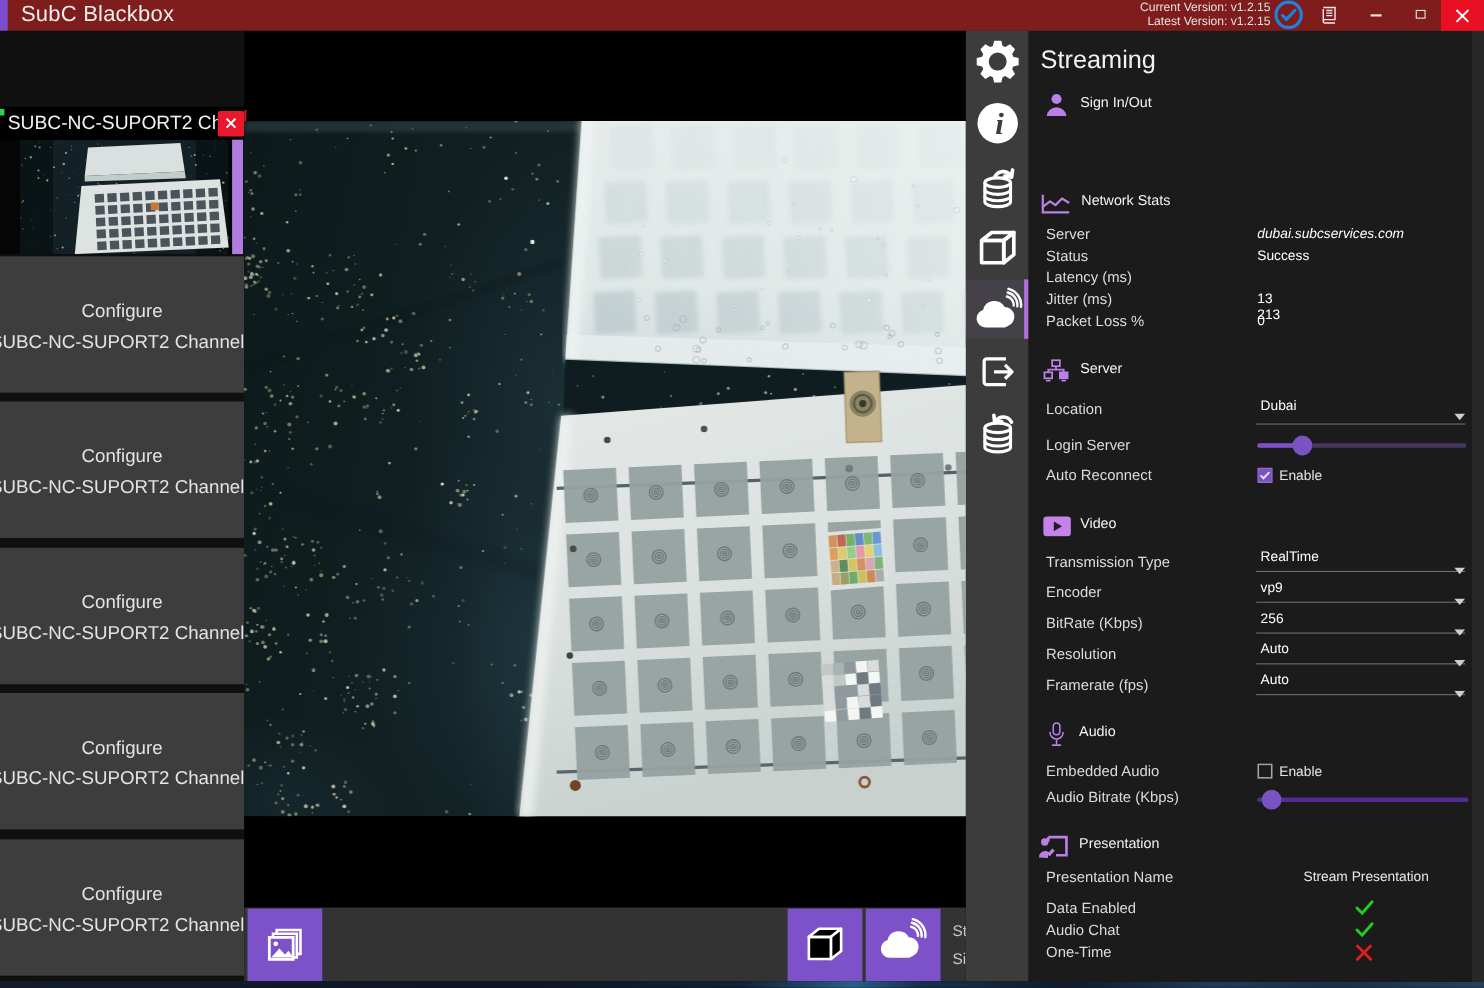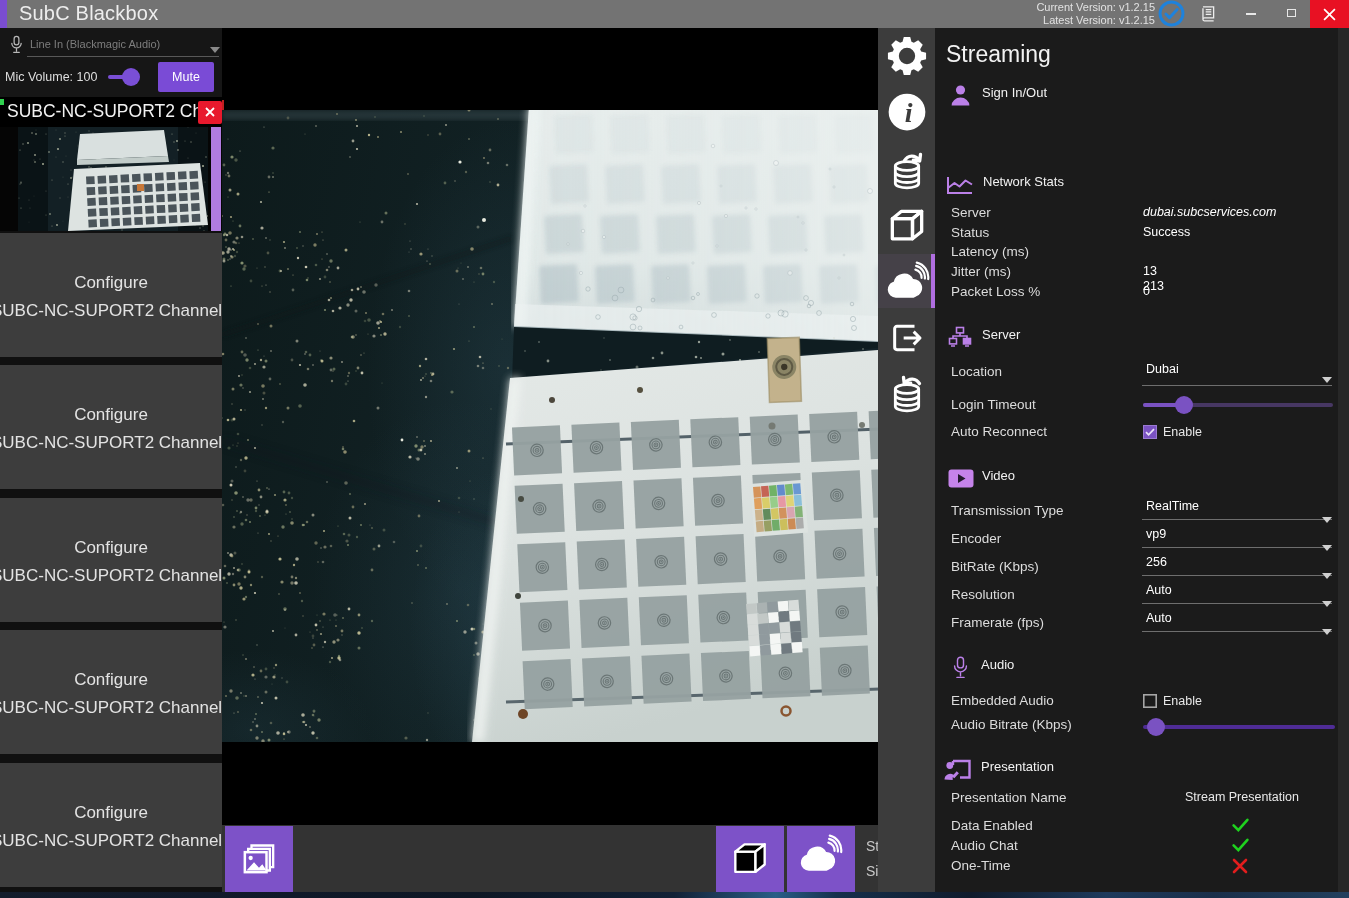--- a/index.html
+++ b/index.html
@@ -1,17 +1,17 @@
 <!DOCTYPE html>
 <html><head><meta charset="utf-8"><style>
 * { margin:0; padding:0; box-sizing:border-box; }
 html,body { width:1349px; height:898px; overflow:hidden; background:#1b1b1b;
   font-family:"Liberation Sans", sans-serif; }
 .abs { position:absolute; }
-#titlebar { position:absolute; left:0; top:0; width:1349px; height:28px; background:#737373; }
+#titlebar { position:absolute; left:0; top:0; width:1349px; height:28px; background:#7f1d1d; }
 #title { position:absolute; left:19px; top:2px; font-size:20px; color:#ededed; font-weight:400; letter-spacing:0.2px; }
 #taccent { position:absolute; left:0; top:0; width:7px; height:28px; background:#7a4dd0; }
 .vertext { position:absolute; right:194px; color:#e2e2e2; font-size:11px; line-height:13px; text-align:right; }
 #sidebar { position:absolute; left:0; top:28px; width:222px; height:864px; background:#101010; }
 #micpanel { position:absolute; left:0; top:0; width:222px; height:69px; background:#161616; }
 .cell { position:absolute; left:0; width:222px; height:124px; background:#3d3d3d; color:#e3e3e3;
   text-align:center; font-size:17px; }
 .cell .l1 { margin-top:40px; }
 .cell .l2 { margin-top:8px; white-space:nowrap; position:relative; left:-9px; width:231px; text-align:left; }
 #videoarea { position:absolute; left:222px; top:28px; width:656px; height:870px; background:#000; }
@@ -40,35 +40,20 @@
 <path d="M8.5 7 h7 M8.5 10 h7 M8.5 13 h7" stroke="#eee" stroke-width="1.5"></path>
 </svg></div>
 <div class="abs" style="left:1246px;top:13px;width:10px;height:1.5px;background:#e8e8e8;"></div>
 <div class="abs" style="left:1287px;top:9px;width:9px;height:8px;border:1.4px solid #e8e8e8;"></div>
 <div class="abs" style="left:1310px;top:0;width:39px;height:28px;background:#e81123;"></div>
 <svg class="abs" style="left:1323px;top:8px;" width="13" height="13" viewBox="0 0 12 12">
       <path d="M1 1 L11 11 M11 1 L1 11" stroke="#fff" stroke-width="1.6"></path>
     </svg>
 </div>
 <div id="sidebar">
-<div id="micpanel">
-<div class="abs" style="left:9px;top:4px;"><svg width="15" height="25" viewBox="0 0 24 30">
-          <rect x="8.2" y="2" width="7.6" height="13.5" rx="3.8" fill="none" stroke="#b8b8b8" stroke-width="2"></rect>
-          <path d="M4.5 13 a7.5 7.5 0 0 0 15 0 M12 20.5 v5 M7.5 27.5 h9" stroke="#b8b8b8" stroke-width="2" fill="none" stroke-linecap="round"></path>
-        </svg></div>
-<div class="abs" style="left:30px;top:10px;font-size:11px;color:#7e7e7e;">Line In (Blackmagic Audio)</div>
-<div class="abs" style="left:210px;top:11px;"><svg width="10" height="6" viewBox="0 0 10 6">
-          <polygon points="0,0 10,0 5,6" fill="#8a8a8a"></polygon>
-        </svg></div>
-<div class="abs" style="left:27px;top:28px;width:192px;height:1px;background:#585858;"></div>
-<div class="abs" style="left:5px;top:42px;font-size:12.5px;color:#dedede;">Mic Volume: 100</div>
-<div class="abs" style="left:108px;top:47px;width:20px;height:4px;background:#7a4fd6;border-radius:2px;"></div>
-<div class="abs" style="left:122px;top:40px;width:18px;height:18px;background:#7a4fd6;border-radius:50%;"></div>
-<div class="abs" style="left:158px;top:34px;width:56px;height:30px;background:#7a4bd6;border-radius:2px;color:#fff;font-size:12.5px;text-align:center;line-height:30px;">Mute</div>
-</div>
 <div class="abs" style="left:0;top:69px;width:222px;height:30px;background:#000;">
 <div class="abs" style="left:0;top:2px;width:4px;height:6px;background:#2fd14f;"></div>
 <div class="abs" style="left:7px;top:4px;font-size:17.5px;color:#f2f2f2;white-space:nowrap;">SUBC-NC-SUPORT2 Cha</div>
 <div class="abs" style="left:198px;top:4px;width:24px;height:23px;background:#e8192d;border-radius:2px;">
         <svg style="position:absolute;left:7px;top:6px;" width="10" height="10" viewBox="0 0 10 10">
           <path d="M1 1 L9 9 M9 1 L1 9" stroke="#fff" stroke-width="1.8"></path>
         </svg>
       </div>
 </div>
 <div class="abs" style="left:0;top:99px;width:222px;height:104px;background:#050505;">
@@ -1495,21 +1480,21 @@
 <rect x="15.5" y="13.5" width="7" height="5.4" fill="#bb80e8" stroke="#bb80e8" stroke-width="1.6"></rect>
 <path d="M12 8 v3 M5 13.5 v-2.5 h14 v2.5 M7 21 h-4 M21 21 h-4" stroke="#bb80e8" stroke-width="1.6" fill="none"></path>
 </svg></div>
     <div class="head" style="left:47px;top:299px;">Server</div>
     <div class="lbl" style="top:336px;">Location</div>
     <div class="val" style="left:211px;top:334px;">Dubai</div>
     <div class="uline" style="top:357px;"></div>
     <div class="car" style="top:341px;"><svg width="10" height="6" viewBox="0 0 10 6">
         <polygon points="0,0 10,0 5,6" fill="#cfcfcf"></polygon>
       </svg></div>
-    <div class="lbl" style="top:369px;">Login Timeout</div>
+    <div class="lbl" style="top:369px;">Login Server</div>
     <div class="abs" style="left:208px;top:375px;width:190px;height:4px;background:#473763;border-radius:2px;"></div>
     <div class="abs" style="left:208px;top:375px;width:42px;height:4px;background:#7a52c2;border-radius:2px;"></div>
     <div class="abs" style="left:240px;top:368px;width:18px;height:18px;background:#7a52c2;border-radius:50%;"></div>
     <div class="lbl" style="top:396px;">Auto Reconnect</div>
     <div class="abs" style="left:208px;top:397px;"><svg width="14" height="14" viewBox="0 0 14 14">
         <rect x="0.5" y="0.5" width="13" height="13" fill="#7a52c2" stroke="#9a7ad2" stroke-width="1"></rect>
         <path d="M3 7.2 l2.6 2.6 L11 4.2" fill="none" stroke="#e8e0f8" stroke-width="1.8"></path>
       </svg></div>
     <div class="abs" style="left:228px;top:397px;font-size:12.5px;color:#e8e8e8;">Enable</div>
     <div class="abs" style="left:13px;top:441px;"><svg width="26" height="19" viewBox="0 0 26 19">

